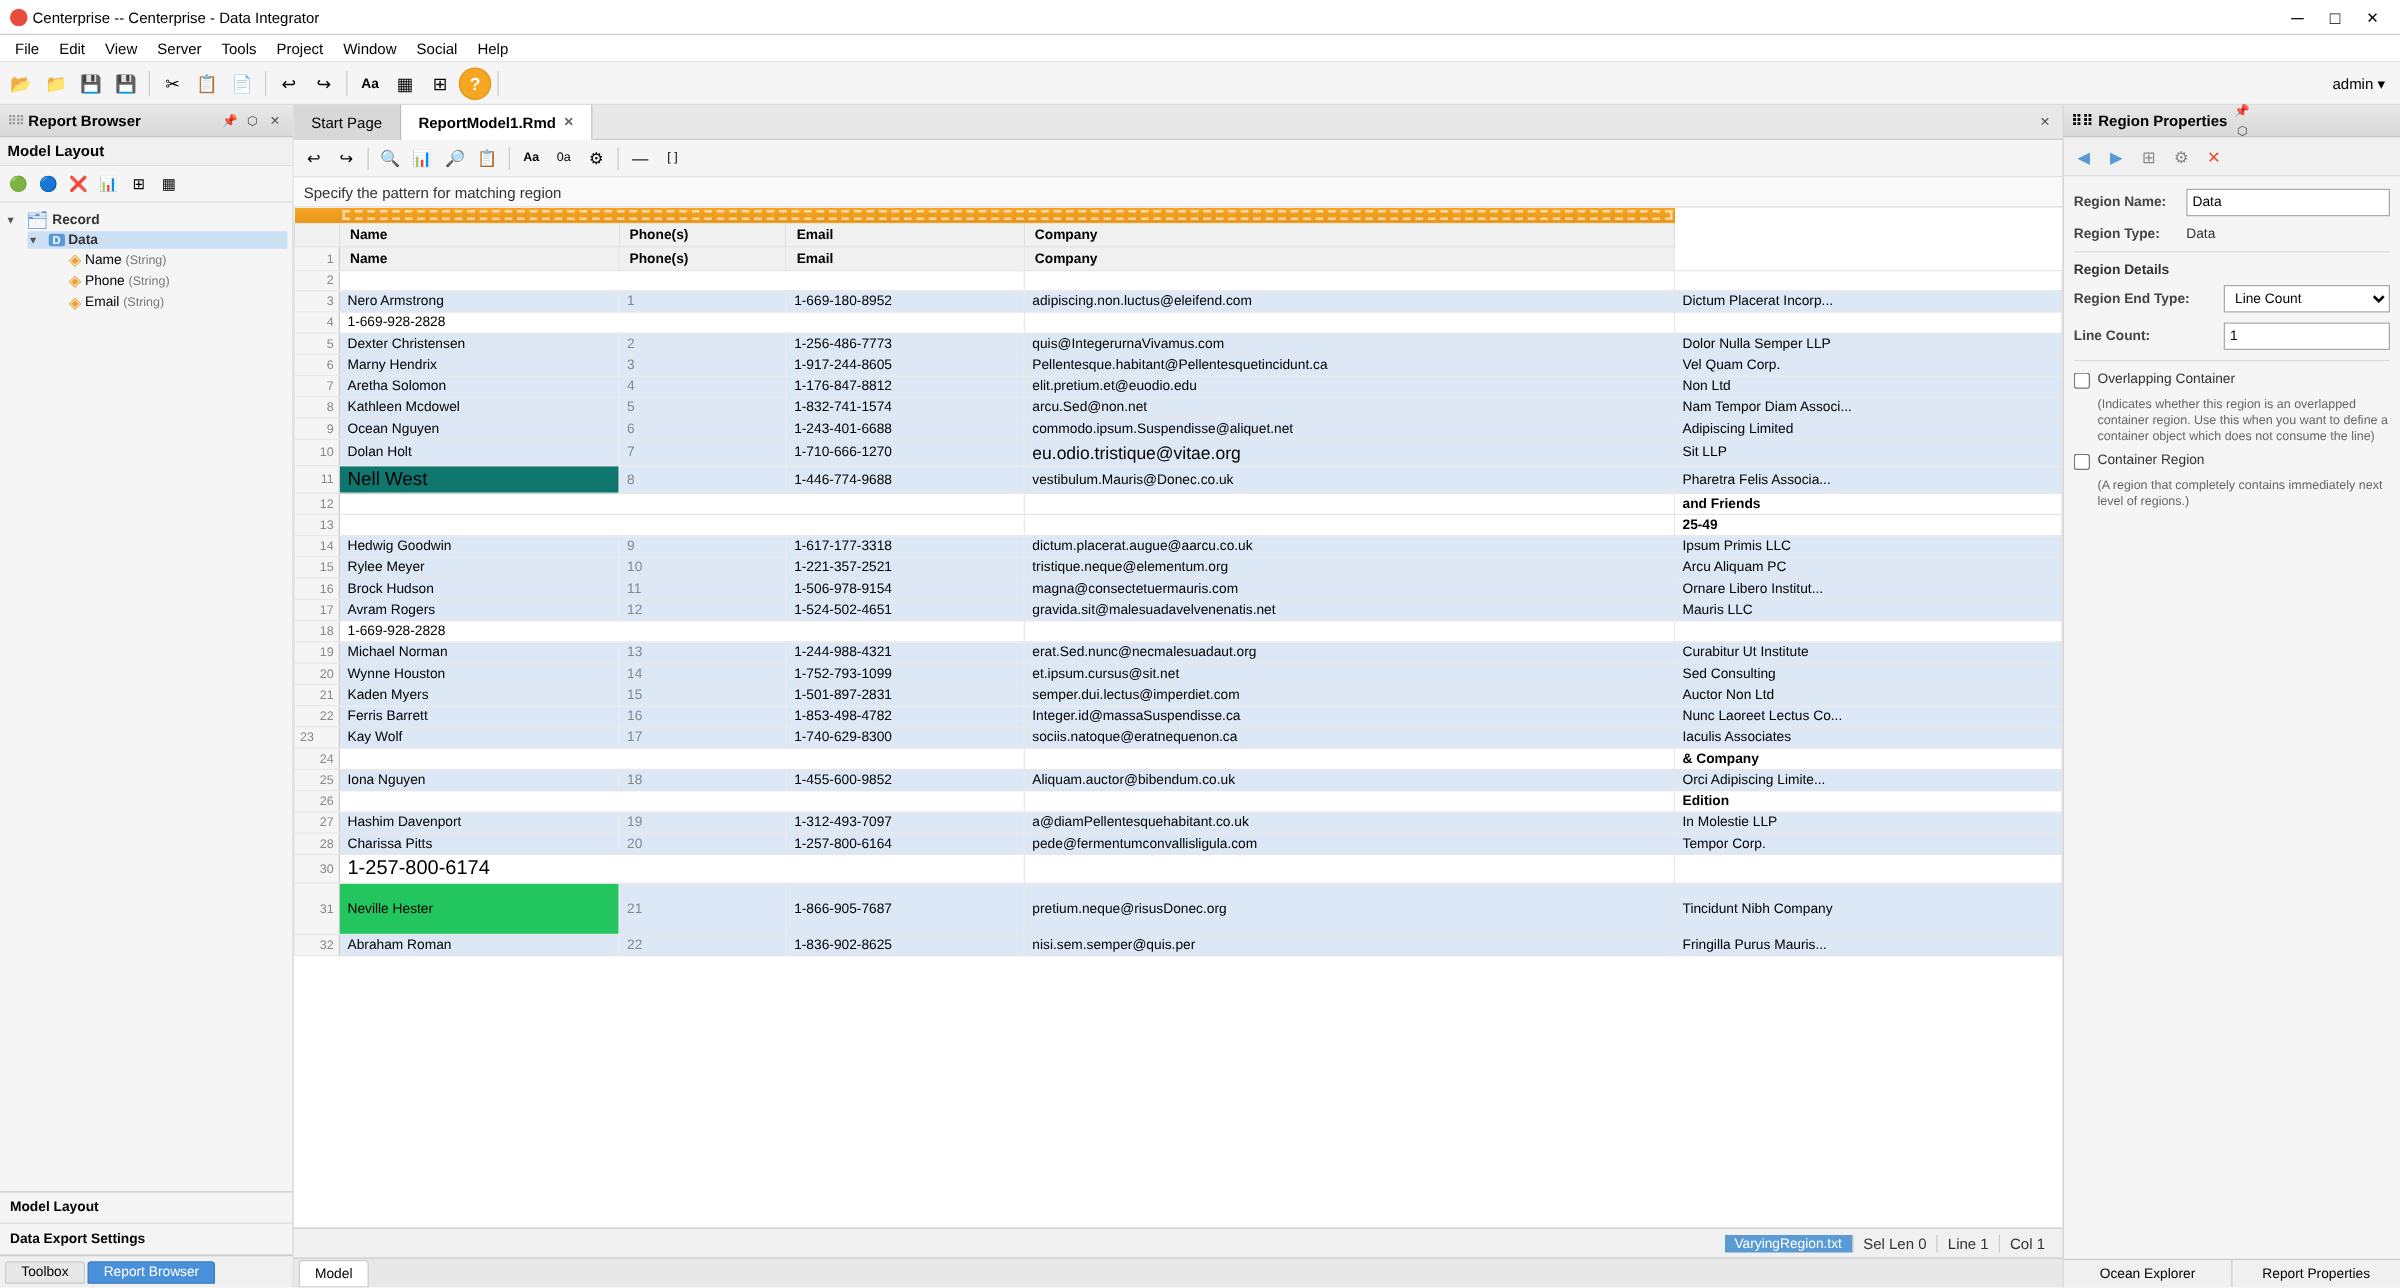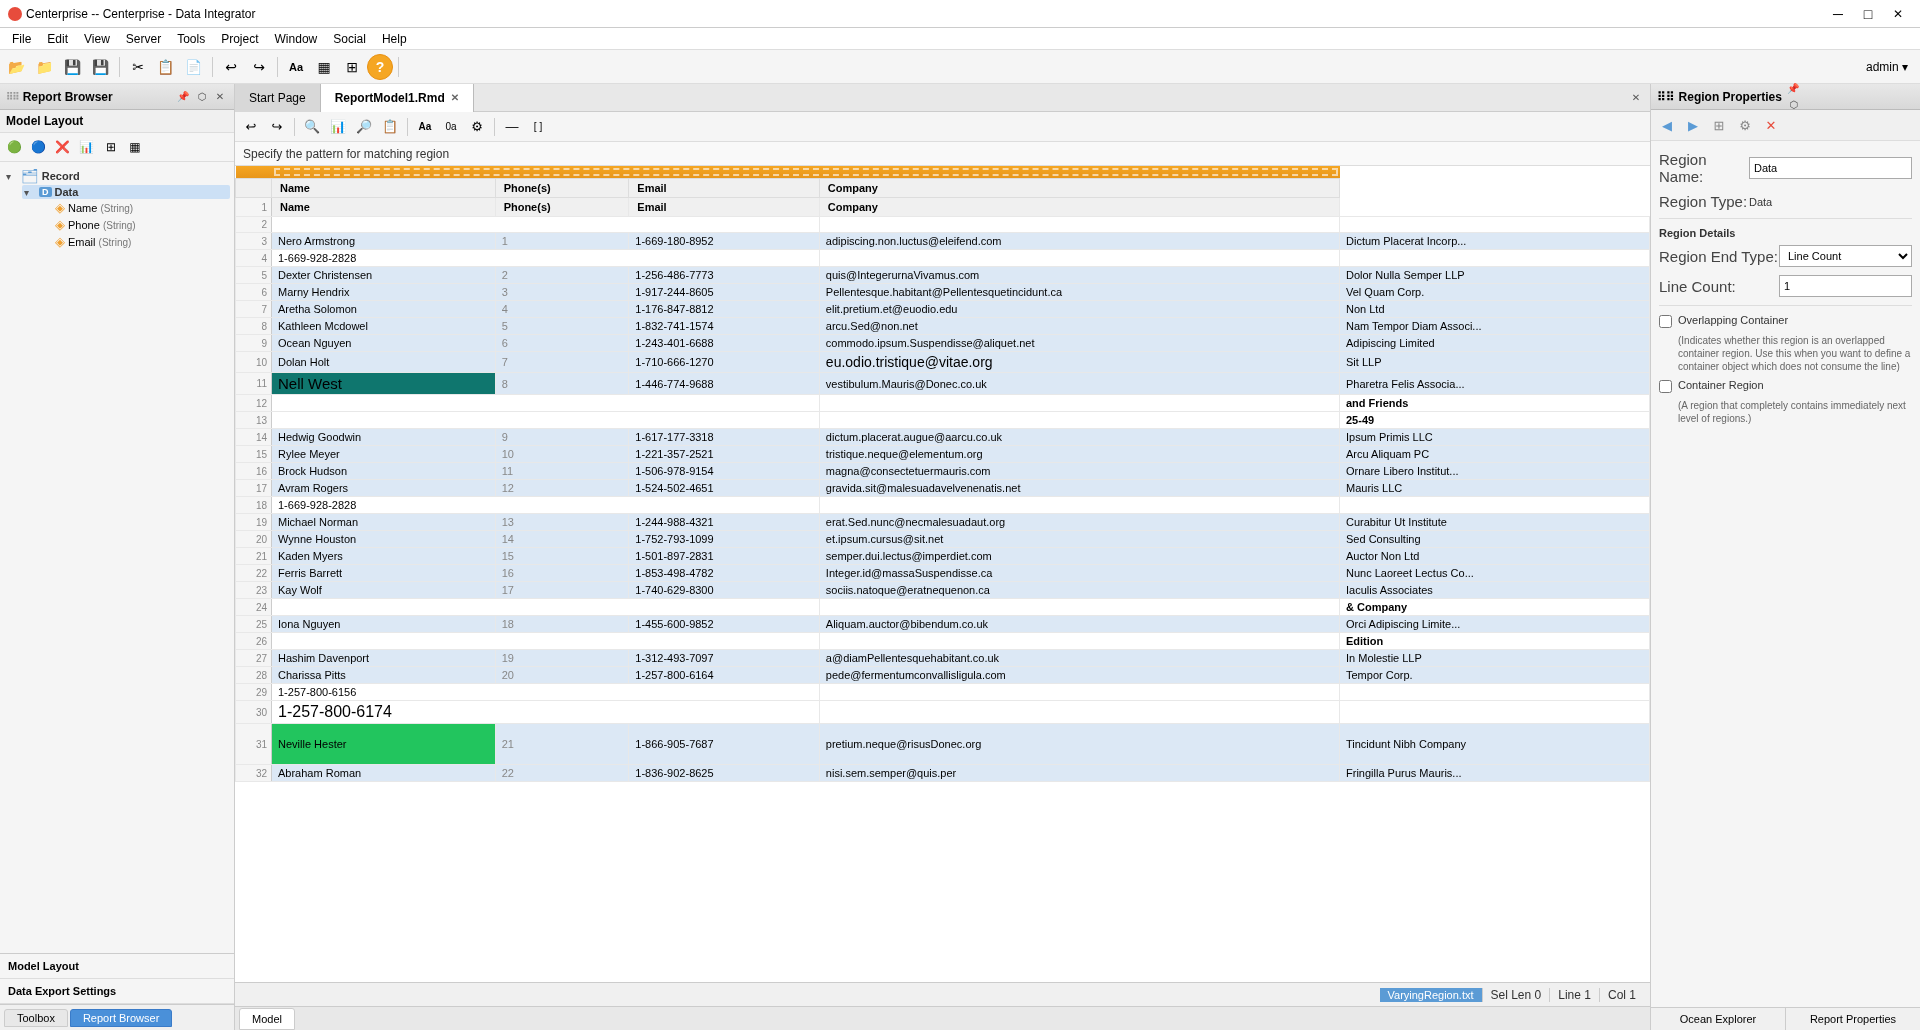--- a/index.html
+++ b/index.html
@@ -239,21 +239,21 @@
       display: flex;
       align-items: center;
       padding: 3px 4px;
       gap: 2px;
       border-bottom: 1px solid #ddd;
       background: #f0f0f0;
     }
     .rp-tb-btn { width: 24px; height: 24px; border: 1px solid transparent; background: transparent; cursor: pointer; display: flex; align-items: center; justify-content: center; font-size: 13px; }
     .rp-content { padding: 10px 8px; flex: 1; }
     .rp-field { display: flex; align-items: center; margin-bottom: 8px; }
-    .rp-label { width: 90px; font-size: 15px; color: #444; font-weight: normal; }
+    .rp-label { width: 90px; font-size: 11px; color: #444; font-weight: bold; }
     .rp-value { font-size: 11px; color: #333; }
     .rp-input { flex: 1; height: 22px; border: 1px solid #aaa; padding: 1px 4px; font-size: 11px; background: #fff; }
     .rp-section-title { font-size: 11px; font-weight: bold; color: #333; margin: 8px 0 6px; }
     .rp-dropdown { flex: 1; height: 22px; border: 1px solid #aaa; padding: 1px 4px; font-size: 11px; background: #fff; }
     .rp-checkbox-row { display: flex; align-items: flex-start; margin-bottom: 6px; gap: 6px; }
     .rp-checkbox { width: 13px; height: 13px; margin-top: 1px; }
     .rp-checkbox-label { font-size: 11px; color: #333; }
     .rp-checkbox-desc { font-size: 10px; color: #666; margin-left: 19px; margin-bottom: 6px; line-height: 1.3; }
 
     .rp-footer {
@@ -606,21 +606,21 @@
               </tr>
               <tr>
                 <td style="background: rgb(245, 245, 245); color: rgb(136, 136, 136); text-align: right; width: 36px; border-right: 1px solid rgb(204, 204, 204); font-size: 10px; padding: 2px 4px;">22</td>
                 <td style="background: rgb(220, 232, 245); padding: 2px 6px; font-size: 11px;">Ferris Barrett</td>
                 <td style="background: rgb(220, 232, 245); padding: 2px 6px; font-size: 11px; color: rgb(136, 136, 136);">16</td>
                 <td style="background: rgb(220, 232, 245); padding: 2px 6px; font-size: 11px;">1-853-498-4782</td>
                 <td style="background: rgb(220, 232, 245); padding: 2px 6px; font-size: 11px;">Integer.id@massaSuspendisse.ca</td>
                 <td style="background: rgb(220, 232, 245); padding: 2px 6px; font-size: 11px;">Nunc Laoreet Lectus Co...</td>
               </tr>
               <tr>
-                <td style="background: rgb(245, 245, 245); color: rgb(136, 136, 136); text-align: right; width: 36px; border-right: 1px solid rgb(204, 204, 204); font-size: 10px; padding: 2px 4px;">23</td>
+                <td style="background: rgb(245, 245, 245); color: rgb(136, 136, 136); width: 36px; border-right: 1px solid rgb(204, 204, 204); font-size: 10px; padding: 2px 4px;">23</td>
                 <td style="background: rgb(220, 232, 245); padding: 2px 6px; font-size: 11px;">Kay Wolf</td>
                 <td style="background: rgb(220, 232, 245); padding: 2px 6px; font-size: 11px; color: rgb(136, 136, 136);">17</td>
                 <td style="background: rgb(220, 232, 245); padding: 2px 6px; font-size: 11px;">1-740-629-8300</td>
                 <td style="background: rgb(220, 232, 245); padding: 2px 6px; font-size: 11px;">sociis.natoque@eratnequenon.ca</td>
                 <td style="background: rgb(220, 232, 245); padding: 2px 6px; font-size: 11px;">Iaculis Associates</td>
               </tr>
               <tr>
                 <td style="background: rgb(245, 245, 245); color: rgb(136, 136, 136); text-align: right; width: 36px; border-right: 1px solid rgb(204, 204, 204); font-size: 10px; padding: 2px 4px;">24</td>
                 <td colspan="3" style="padding: 2px 6px; font-size: 11px;"></td>
                 <td style="padding: 2px 6px; font-size: 11px;"></td>
@@ -648,26 +648,20 @@
                 <td style="background: rgb(220, 232, 245); padding: 2px 6px; font-size: 11px;">a@diamPellentesquehabitant.co.uk</td>
                 <td style="background: rgb(220, 232, 245); padding: 2px 6px; font-size: 11px;">In Molestie LLP</td>
               </tr>
               <tr>
                 <td style="background: rgb(245, 245, 245); color: rgb(136, 136, 136); text-align: right; width: 36px; border-right: 1px solid rgb(204, 204, 204); font-size: 10px; padding: 2px 4px;">28</td>
                 <td style="background: rgb(220, 232, 245); padding: 2px 6px; font-size: 11px;">Charissa Pitts</td>
                 <td style="background: rgb(220, 232, 245); padding: 2px 6px; font-size: 11px; color: rgb(136, 136, 136);">20</td>
                 <td style="background: rgb(220, 232, 245); padding: 2px 6px; font-size: 11px;">1-257-800-6164</td>
                 <td style="background: rgb(220, 232, 245); padding: 2px 6px; font-size: 11px;">pede@fermentumconvallisligula.com</td>
                 <td style="background: rgb(220, 232, 245); padding: 2px 6px; font-size: 11px;">Tempor Corp.</td>
-              </tr>
-              <tr>
-                <td style="background: rgb(245, 245, 245); color: rgb(136, 136, 136); text-align: right; width: 36px; border-right: 1px solid rgb(204, 204, 204); font-size: 10px; padding: 2px 4px;">29</td>
-                <td colspan="3" style="padding: 2px 6px; font-size: 11px;">1-257-800-6156</td>
-                <td style="padding: 2px 6px; font-size: 11px;"></td>
-                <td style="padding: 2px 6px; font-size: 11px; font-weight: normal;"></td>
               </tr>
               <tr>
                 <td style="background: rgb(245, 245, 245); color: rgb(136, 136, 136); text-align: right; width: 36px; border-right: 1px solid rgb(204, 204, 204); font-size: 10px; padding: 2px 4px;">30</td>
                 <td colspan="3" style="padding: 2px 6px; font-size: 16px;">1-257-800-6174</td>
                 <td style="padding: 2px 6px; font-size: 11px;"></td>
                 <td style="padding: 2px 6px; font-size: 11px; font-weight: normal;"></td>
               </tr>
               <tr>
                 <td style="background: rgb(245, 245, 245); color: rgb(136, 136, 136); text-align: right; width: 36px; border-right: 1px solid rgb(204, 204, 204); font-size: 10px; padding: 2px 4px;">31</td>
                 <td style="background: #22c55e; padding: 14px 6px; font-size: 11px;">Neville Hester</td>

